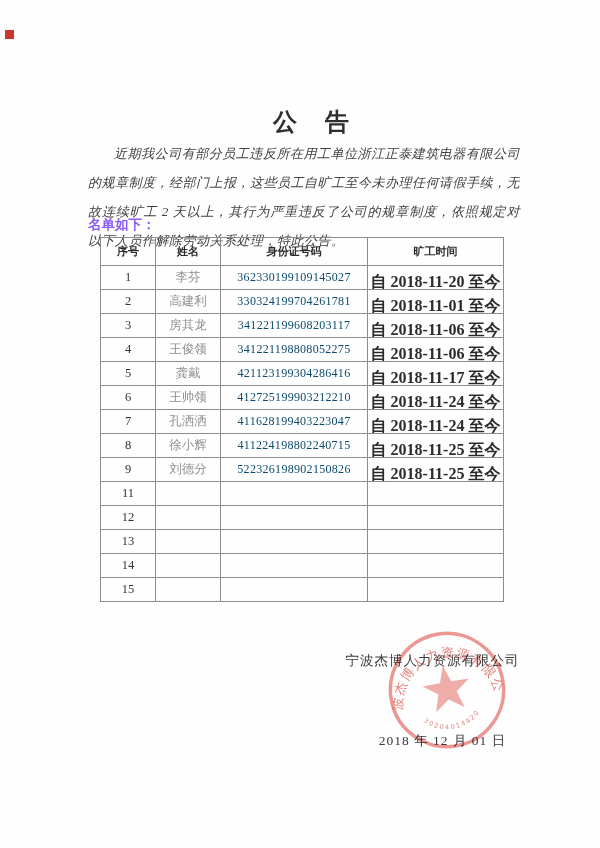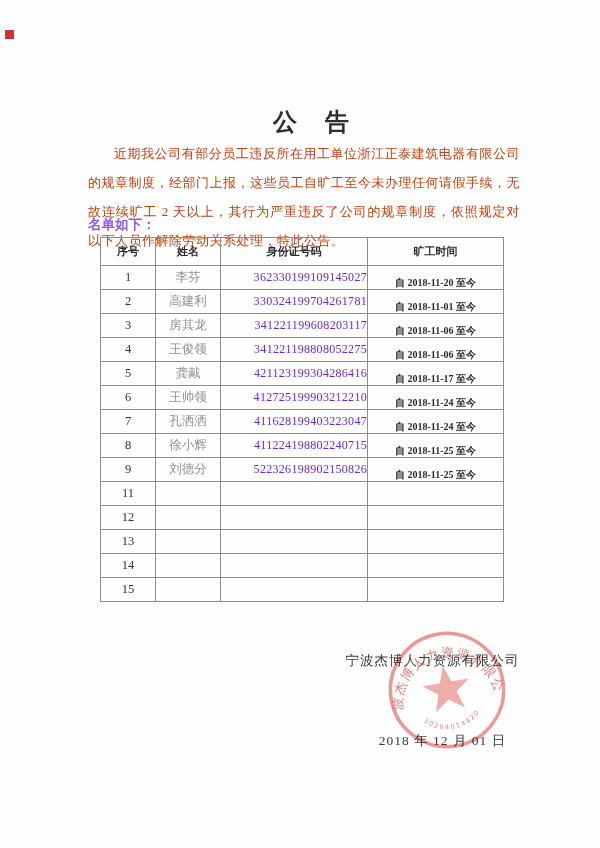--- a/index.html
+++ b/index.html
@@ -11,41 +11,41 @@
   }
   .red-mark{position:absolute;left:5px;top:30px;width:9px;height:9px;background:#c8372c;}
   .title{
     position:absolute;top:94px;left:0;width:100%;margin:12px;
     text-align:center;font-size:24px;font-weight:bold;color:#2e2e2e;
     white-space:pre;letter-spacing:2px;
   }
   .body-par{
     position:absolute;top:139px;left:88px;width:432px;margin:0;
     font-size:13px;line-height:29px;text-align:justify;text-indent:2em;
-    color:#c2410c;letter-spacing:0.5px;
+    color:#404040;letter-spacing:0.5px;font-style:italic;
   }
   .list-label{
     position:absolute;top:216px;left:88px;
     font-size:13.5px;font-weight:bold;color:#8b5cf6;
   }
   table.notice-table{
     position:absolute;top:237px;left:100px;width:403px;
     border-collapse:collapse;table-layout:fixed;
   }
   .notice-table th,.notice-table td{
     border:1px solid #8c8c8c;padding:0;overflow:hidden;
     text-align:center;vertical-align:middle;font-weight:normal;
   }
   .notice-table th{height:27px;font-size:11px;font-weight:bold;color:#2b2b2b;}
   .notice-table td{height:23px;font-size:12.5px;}
   .col0{width:55px;} .col1{width:65px;} .col2{width:147px;} .col3{width:136px;}
   td.c0{color:#333;}
   td.c1{color:#8f8f8f;}
-  td.c2{color:#6d28d9;font-size:12px;letter-spacing:0.3px;text-align:right;}
-  td.c3{color:#2b2b2b;font-weight:600;font-size:10px;}
+  td.c2{color:#0c4a6e;font-size:12px;letter-spacing:0.3px;}
+  td.c3{color:#2b2b2b;font-weight:600;font-size:16px;}
   td.c3 span{position:relative;top:5px;display:inline-block;}
   .sig-company{
     position:absolute;top:652px;left:335px;width:195px;
     text-align:center;font-size:13.5px;color:#3a3a3a;letter-spacing:1px;
   }
   .sig-date{
     position:absolute;top:688px;left:350px;width:185px;
     text-align:center;font-size:13.5px;color:#3a3a3a;letter-spacing:1px;margin-top:44px;
   }
   svg.stamp{

